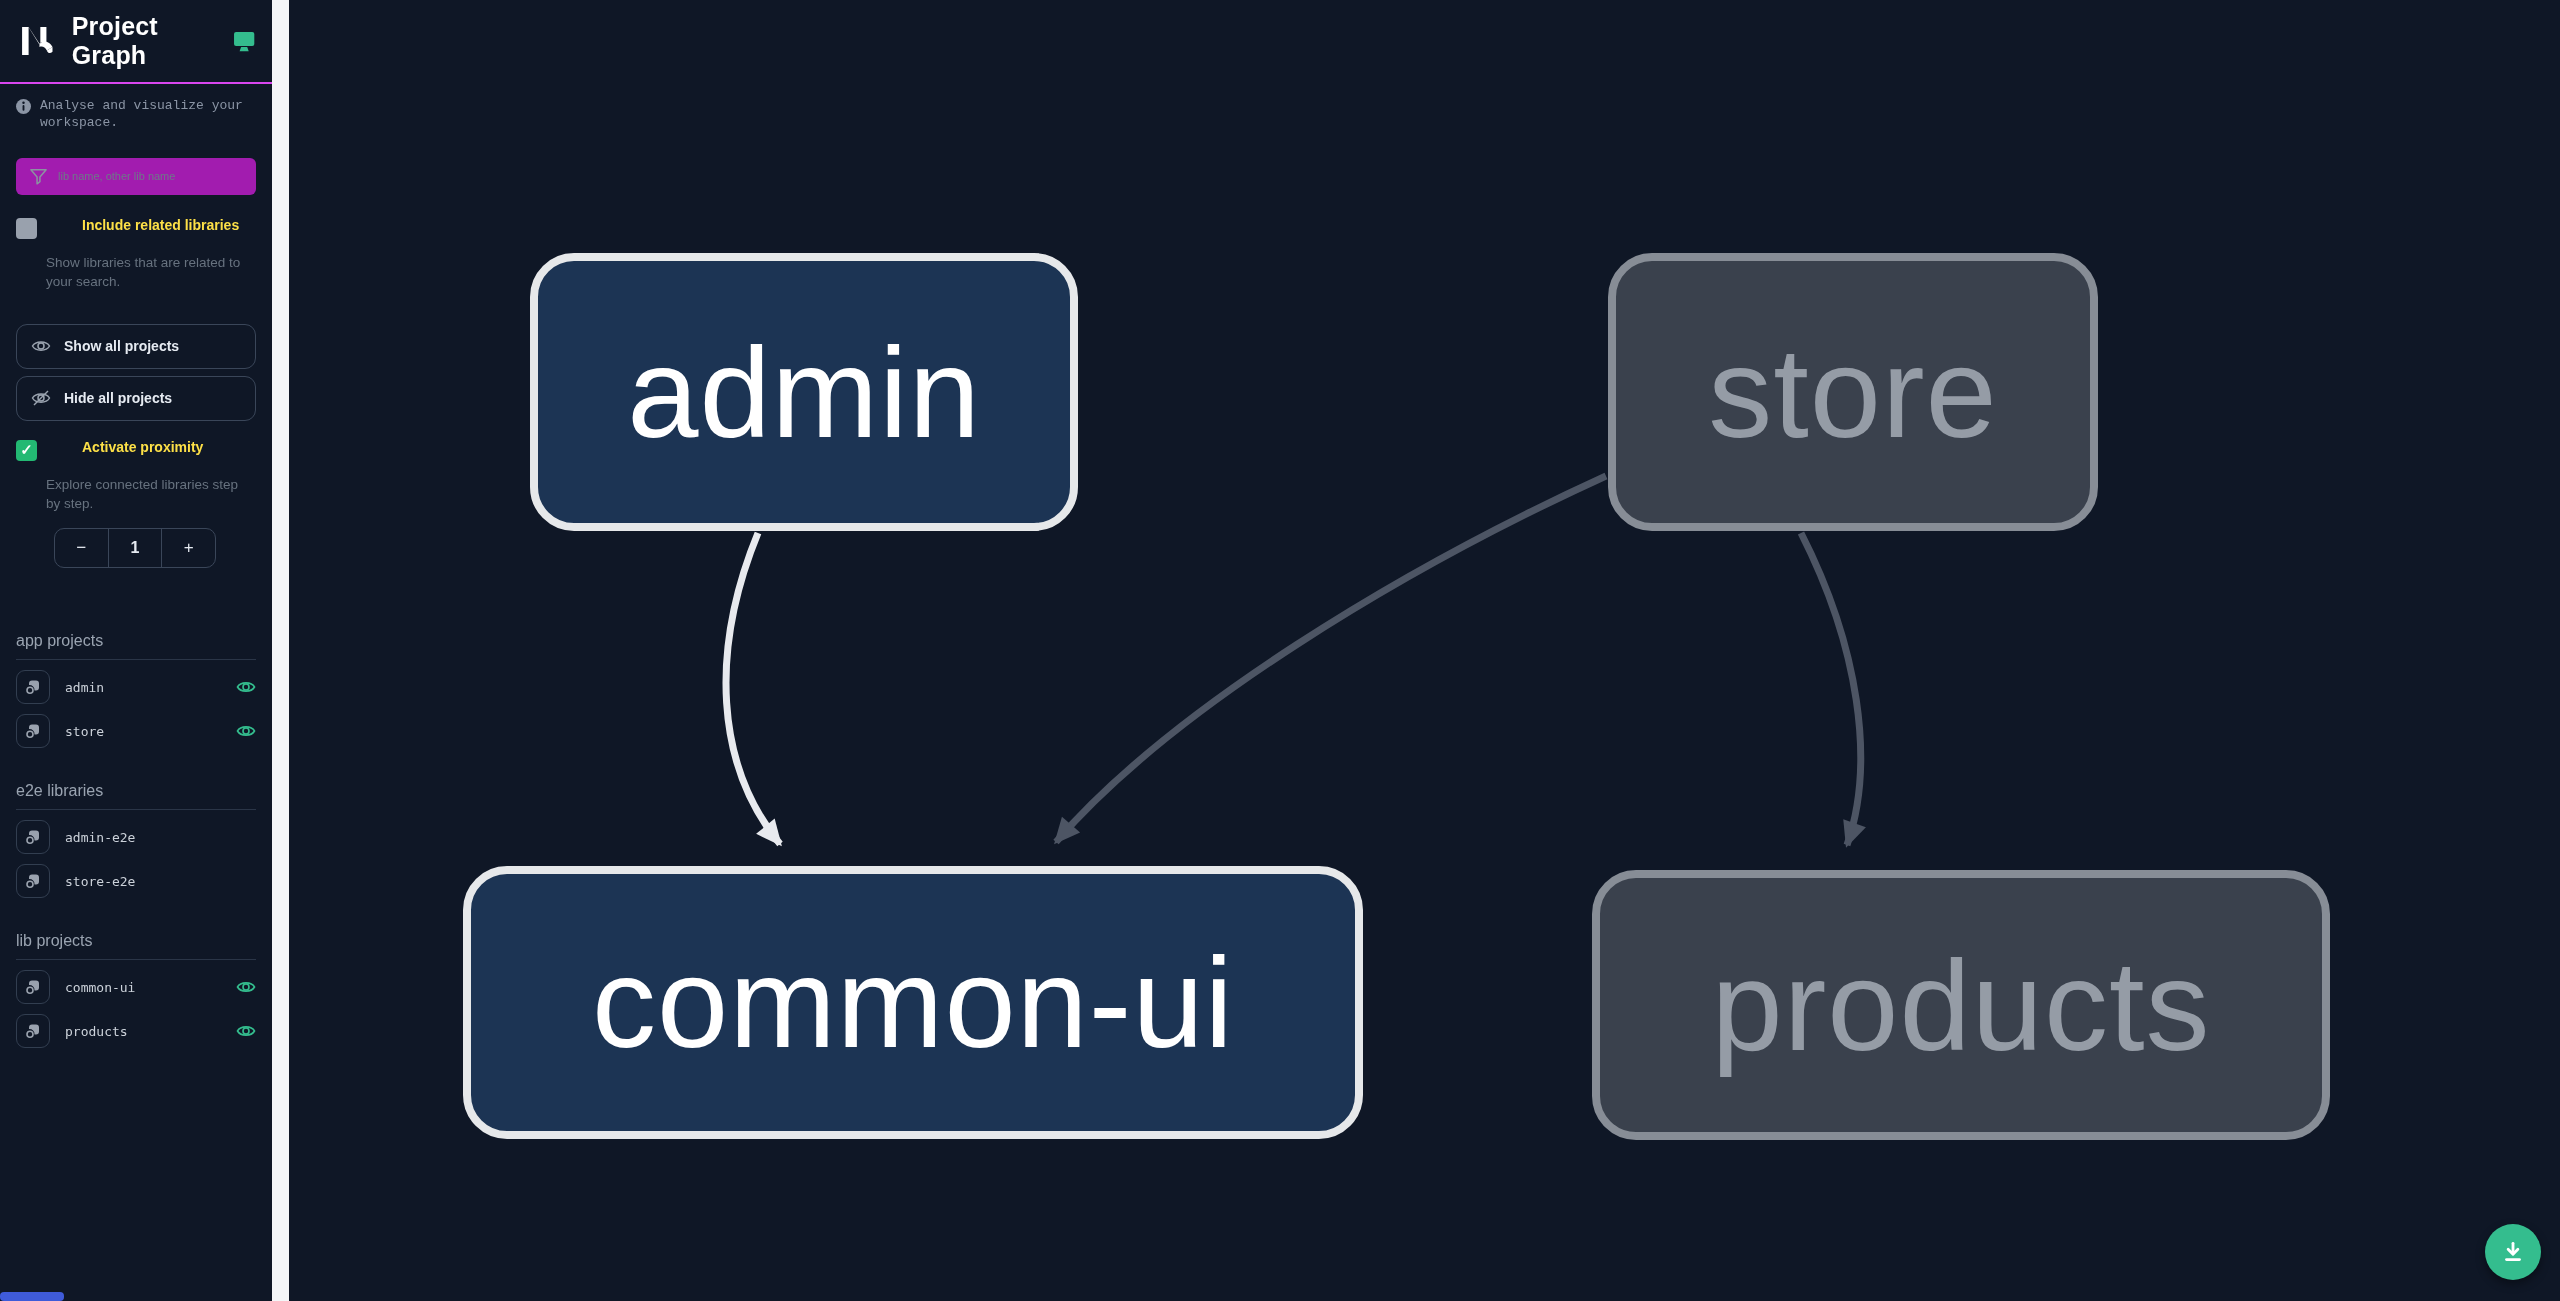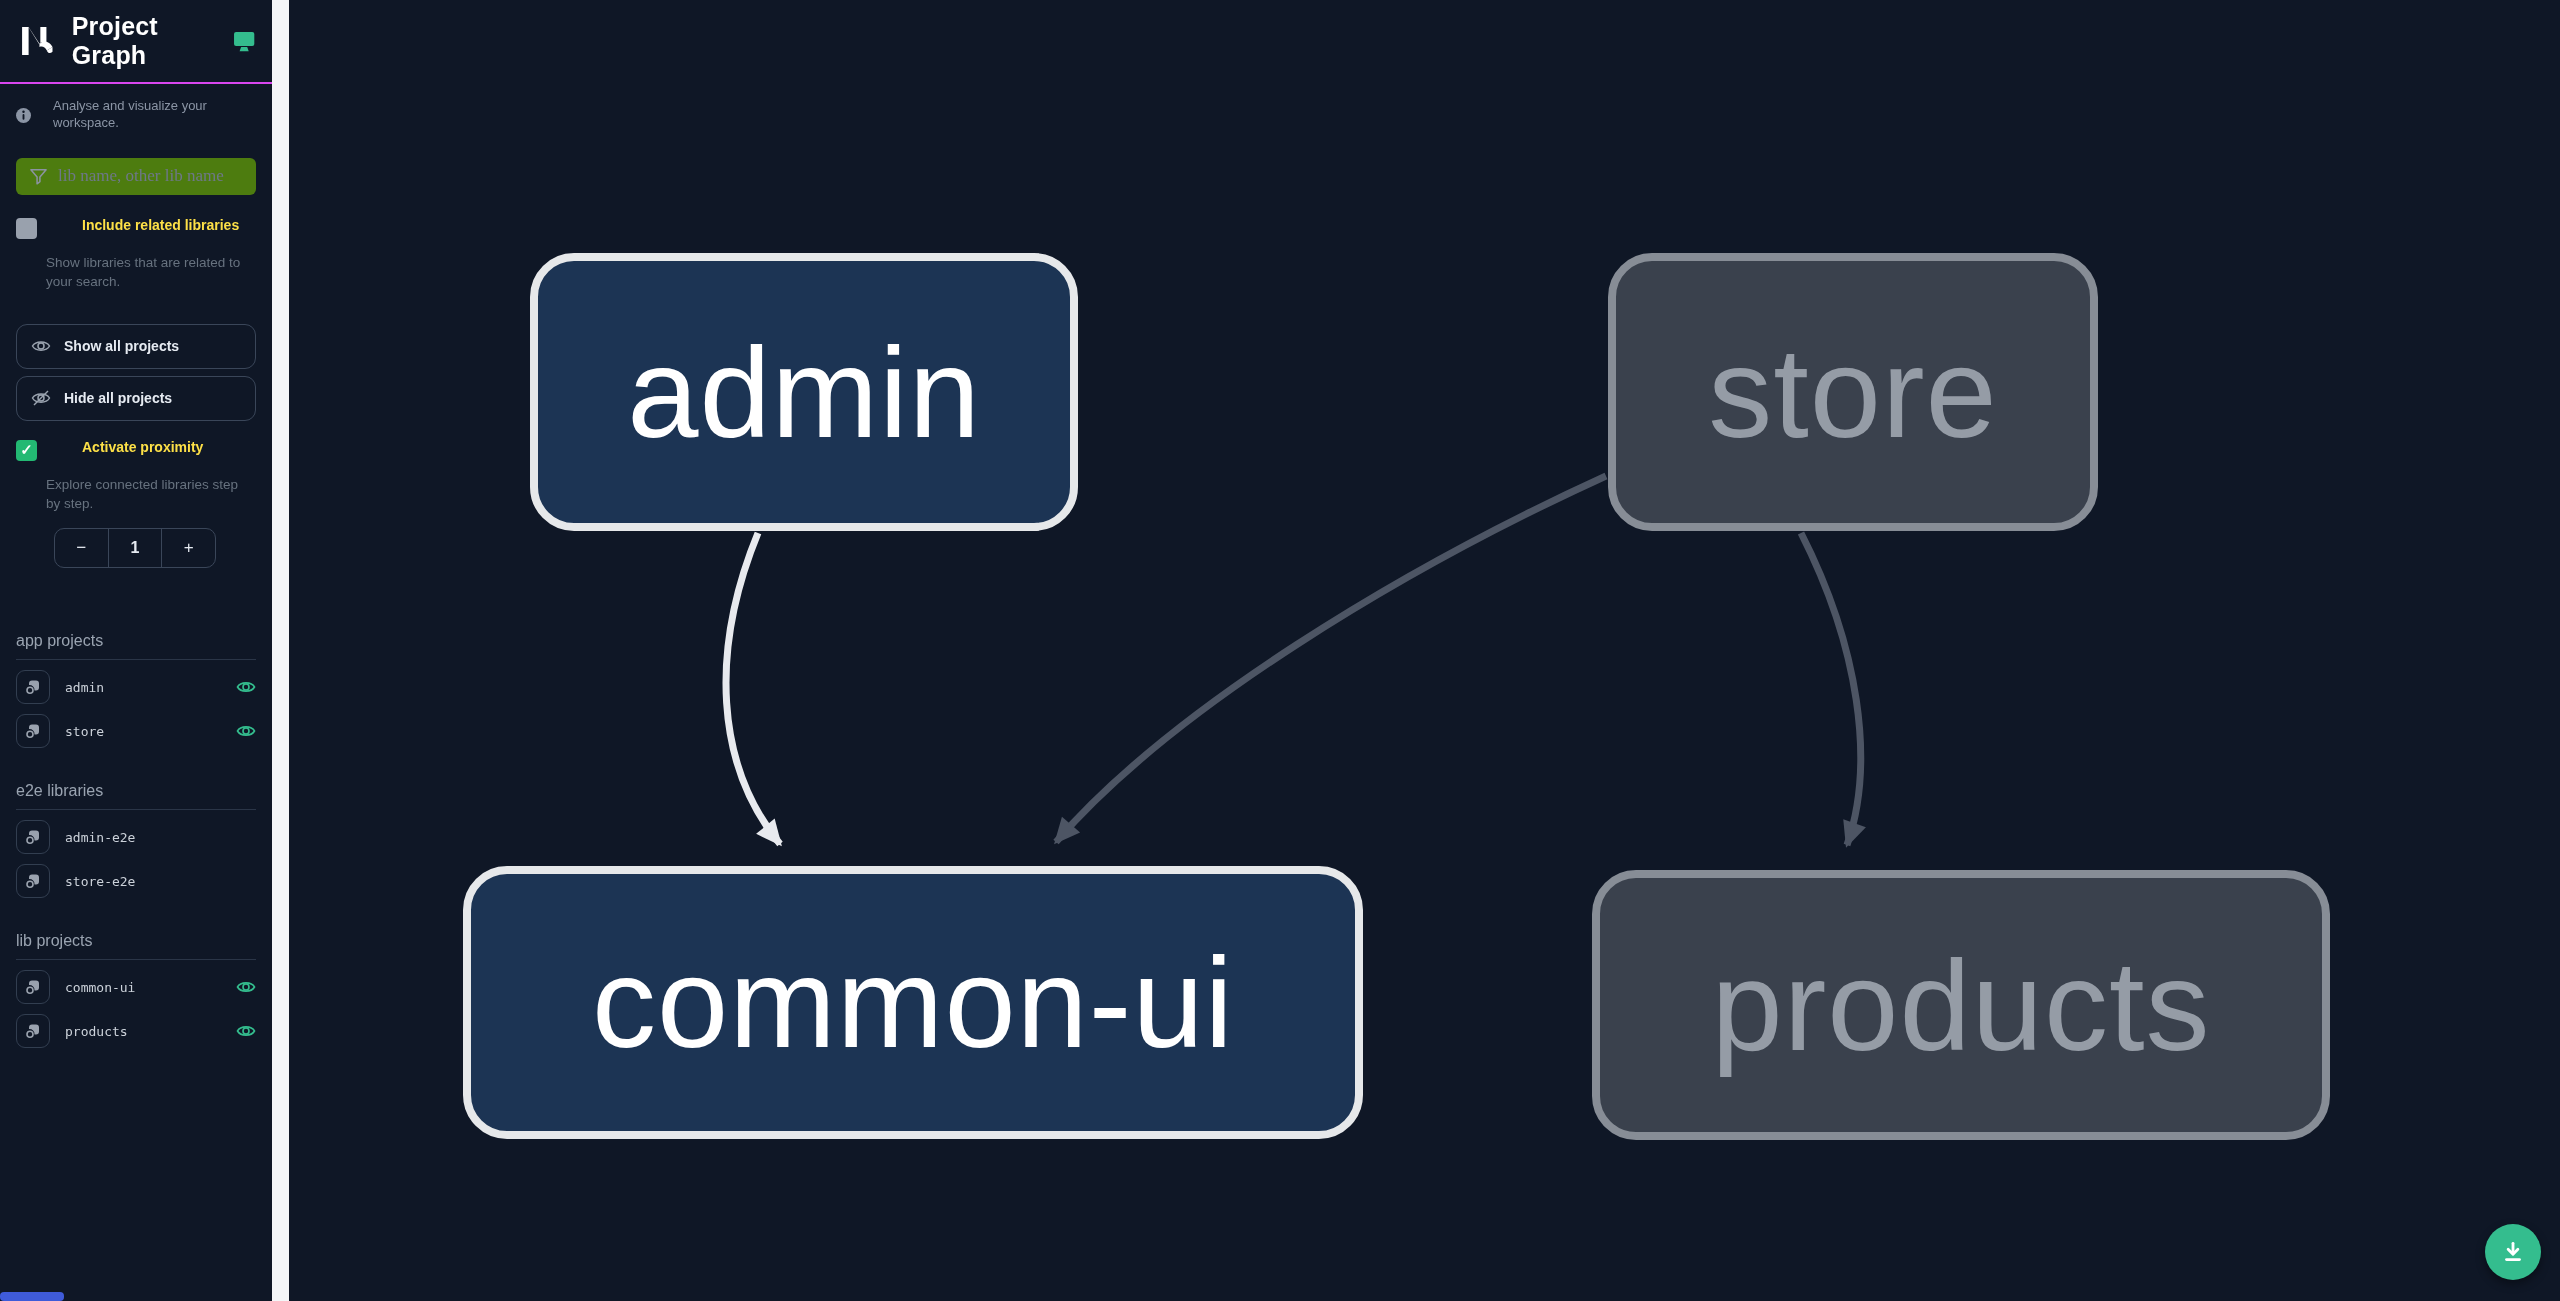--- a/index.html
+++ b/index.html
@@ -5,27 +5,27 @@
   * { margin:0; padding:0; box-sizing:border-box; }
   html,body { width:2560px; height:1301px; overflow:hidden; background:#0f1726;
               font-family:"Liberation Sans", sans-serif; }
 
   
   .sidebar { position:fixed; left:0; top:0; width:272px; height:1301px;
              background:#0f1726; z-index:5; }
   .sb-header { display:flex; align-items:center; gap:14px; height:84px;
                padding:0 16px; border-bottom:2px solid #d946ef; }
   .sb-title { color:#ffffff; font-size:25px; font-weight:bold; letter-spacing:.2px; }
-  .info-row { display:flex; align-items:center; gap:22px; padding:14px 16px 0; }
+  .info-row { display:flex; align-items:flex-start; gap:9px; padding:14px 16px 0;font-family:Liberation Mono, monospace; }
   .info-text { color:#8b95a5; font-size:13px; line-height:1.3; }
 
   .search-wrap { margin:26px 16px 0; position:relative; }
-  .search-input { width:240px; height:37px; background:#4d7c0f; border:none;
+  .search-input { width:240px; height:37px; background:#a21caf; border:none;
                   border-radius:6px; padding:0 10px 0 42px; color:#cbd5e1;
-                  font-size:17px; font-family:Liberation Serif, serif; outline:none; }
+                  font-size:11px; font-family:Liberation Sans, sans-serif; outline:none; }
   .search-input::placeholder { color:#6e7889; }
   .funnel { position:absolute; left:13px; top:9px; }
 
   .opt { margin:22px 16px 0; position:relative; padding-left:30px; width:240px; }
   .cb { position:absolute; left:0; top:1px; width:21px; height:21px; border-radius:4px;
         display:flex; align-items:center; justify-content:center; cursor:pointer; }
   .cb-gray { background:#99a1ad; }
   .cb-white { background:#ffffff; }
   .cb-green { background:#23b973; color:#fff; font-size:15px; font-weight:bold; }
   .opt-label { font-size:14px; font-weight:bold; color:#fde047;margin-left:36px; }

